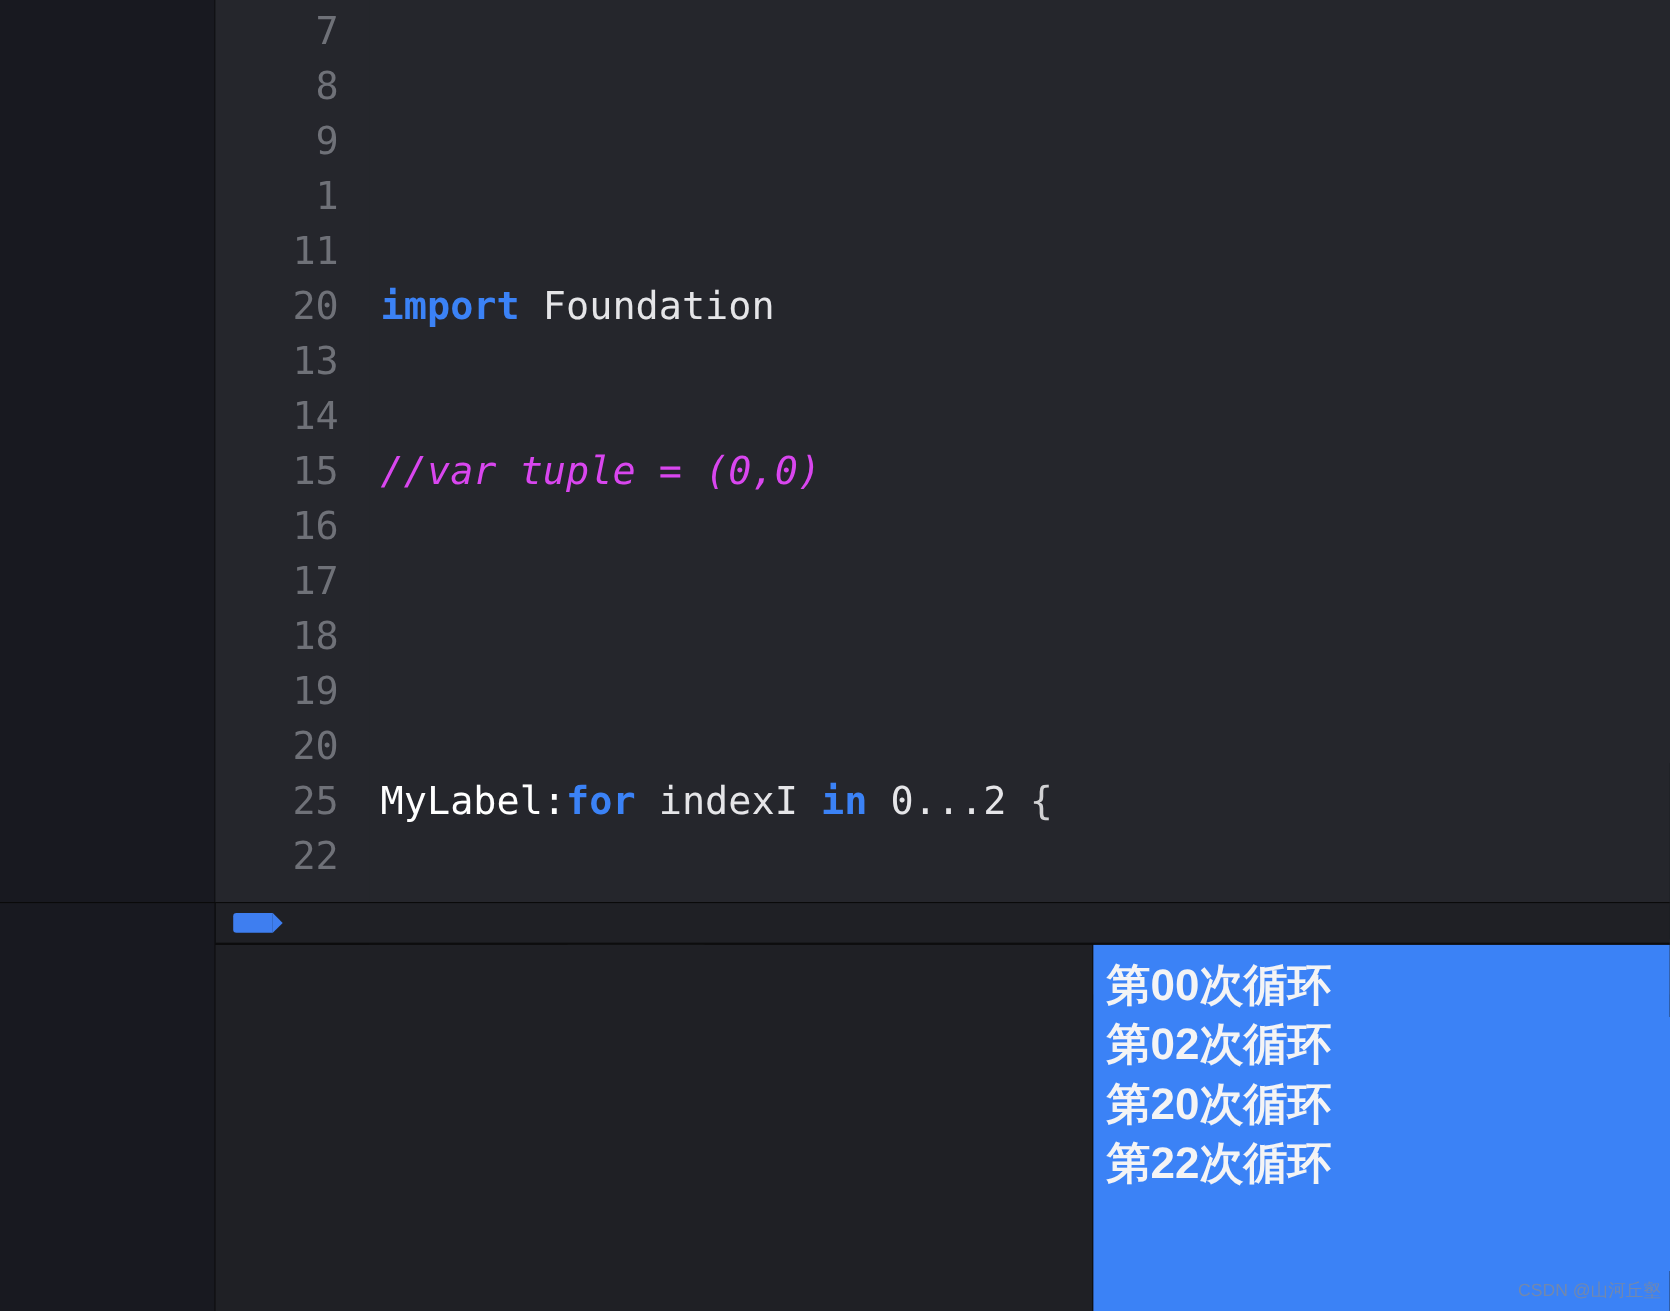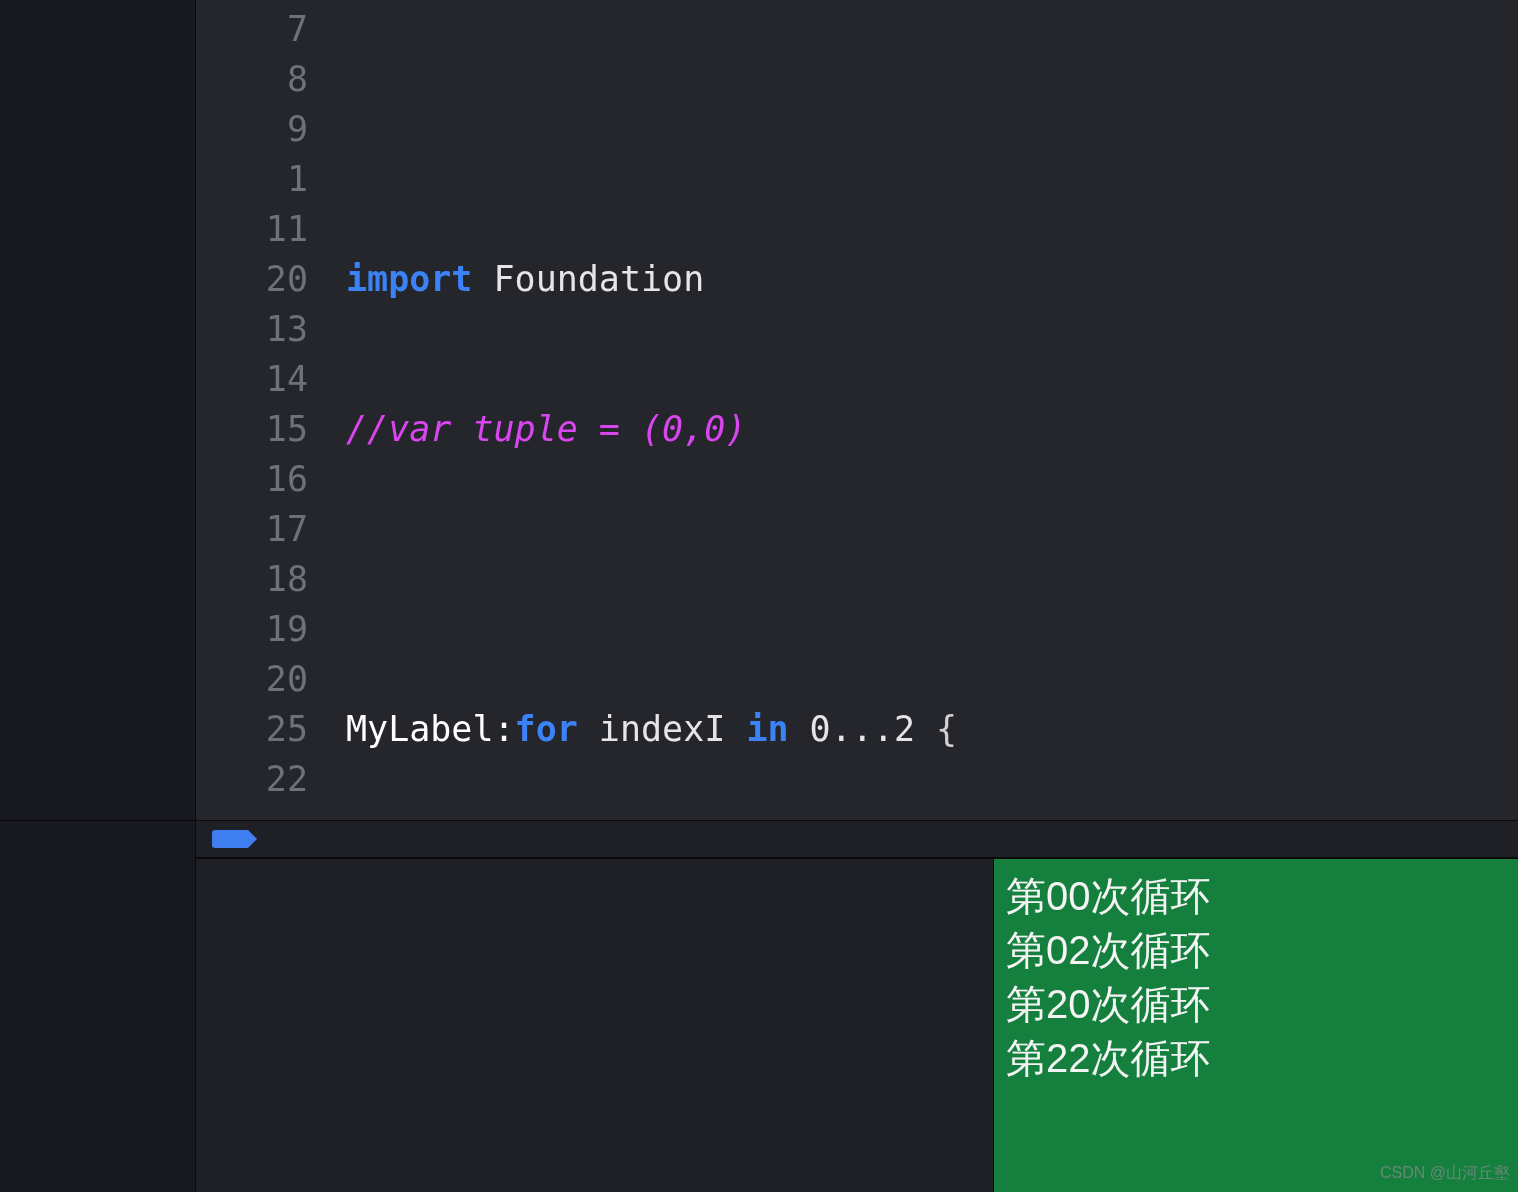--- a/index.html
+++ b/index.html
@@ -114,25 +114,25 @@
       display: flex;
       border-top: 1px solid #0a0a0a;
     }
     .console-left {
       flex: 1;
       background: #1f2025;
       border-right: 1px solid #0a0a0a;
     }
     .console-right {
       width: 524px;
-      background: #15803d;
+      background: #3b82f6;
       padding: 10px 12px;
       font-family: -apple-system, BlinkMacSystemFont, "PingFang SC", sans-serif;
       font-size: 40px;
-      font-weight: normal;
+      font-weight: bold;
       color: #f4f4f5;
       line-height: 54px;
     }
     .watermark {
       position: absolute;
       right: 8px;
       bottom: 8px;
       color: #8a8b8f;
       font-size: 16px;
       font-family: -apple-system, sans-serif;

